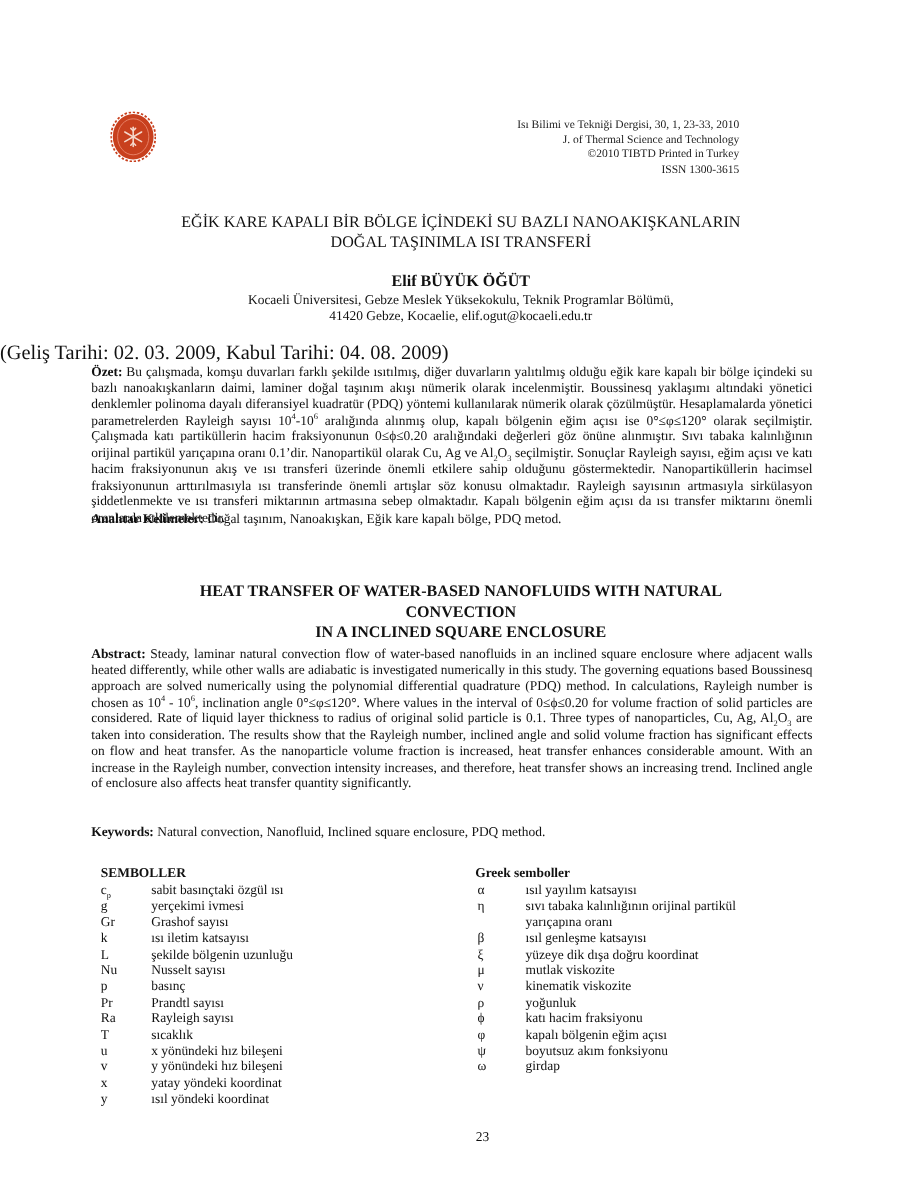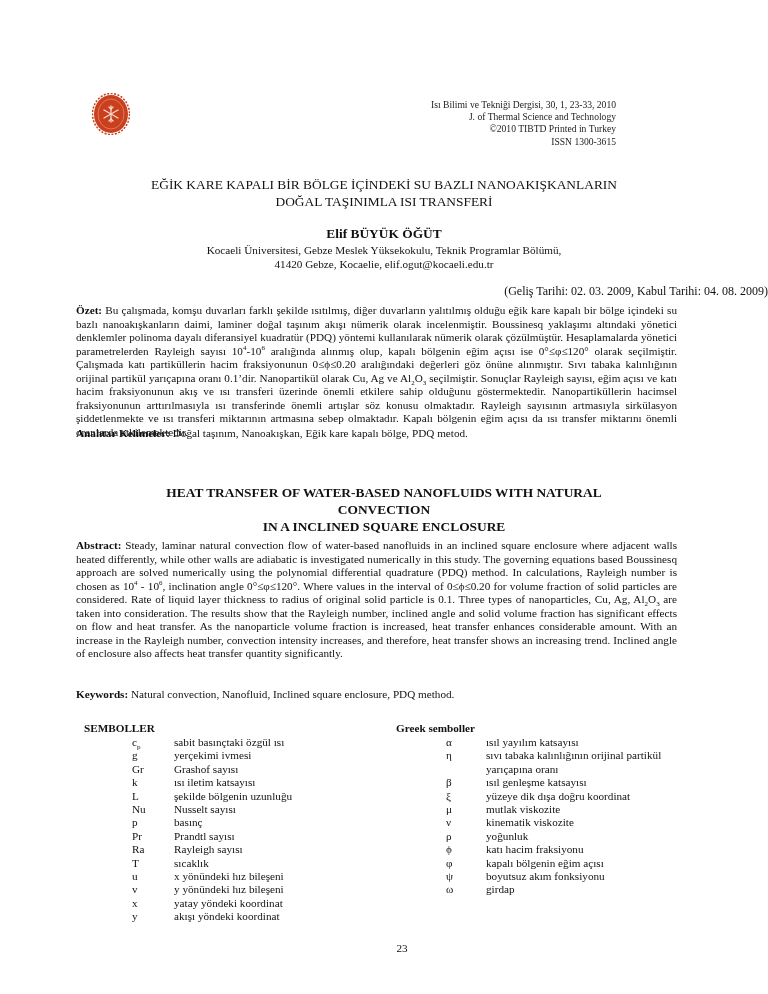--- a/index.html
+++ b/index.html
@@ -20,42 +20,42 @@
   }
   .author {
     position: absolute; left: 0; right: 0; top: 226px; text-align: center;
     font-weight: bold; font-size: 13.4px;
   }
   .affil {
     position: absolute; left: 0; right: 0; top: 243px; text-align: center;
     font-size: 11.2px; line-height: 14px;
   }
   .dates {
-    position: absolute; left: 0; right: 0; top: 284px; text-align: right;
-    font-size: 12px;
+    position: absolute; left: 0; right: 0; top: 284px; text-align: left;
+    font-size: 17px;
   }
   .block {
     position: absolute; left: 76px; width: 601px; text-align: justify;
     font-size: 11.2px; line-height: 13.5px;
   }
   .ozet { top: 304px; }
   .kw-tr { top: 427px; }
   .title-en {
     position: absolute; left: 0; right: 0; top: 484px; text-align: center;
     font-weight: bold; font-size: 13.4px; line-height: 17px;
   }
   .abstract { top: 539px; }
   .kw-en { top: 688px; }
   .lbl { font-weight: bold; }
   sup, sub { font-size: 7px; line-height: 0; }
   .sym-head {
     position: absolute; font-weight: bold; font-size: 11.2px;
   }
   .sym-list {
-    position: absolute; font-size: 11.2px; line-height: 13.4px; margin-left: 48px;
+    position: absolute; font-size: 11.2px; line-height: 13.4px;
   }
   .sym-row { display: flex; }
   .sym-key { width: 42px; flex: none; }
   .sym-val { flex: none; }
   .greek .sym-key { width: 40px; }
   .page-num {
     position: absolute; left: 0; right: 0; top: 942px; text-align: center;
     font-size: 11.2px;
     padding-left: 36px;
   }
@@ -164,21 +164,21 @@
     <div class="sym-row">
       <span class="sym-key"><span>v</span></span>
       <span class="sym-val">y yönündeki hız bileşeni</span>
     </div>
     <div class="sym-row">
       <span class="sym-key"><span>x</span></span>
       <span class="sym-val">yatay yöndeki koordinat</span>
     </div>
     <div class="sym-row">
       <span class="sym-key"><span>y</span></span>
-      <span class="sym-val">akışı yöndeki koordinat</span>
+      <span class="sym-val">ısıl yöndeki koordinat</span>
     </div>
   </div>
 
 <div class="sym-head" style="left:396px; top:722px;">Greek semboller</div>
 <div class="sym-list greek" id="greek-list" style="left:398px; top:736px;">
     <div class="sym-row">
       <span class="sym-key">α</span>
       <span class="sym-val">ısıl yayılım katsayısı</span>
     </div>
     <div class="sym-row">

